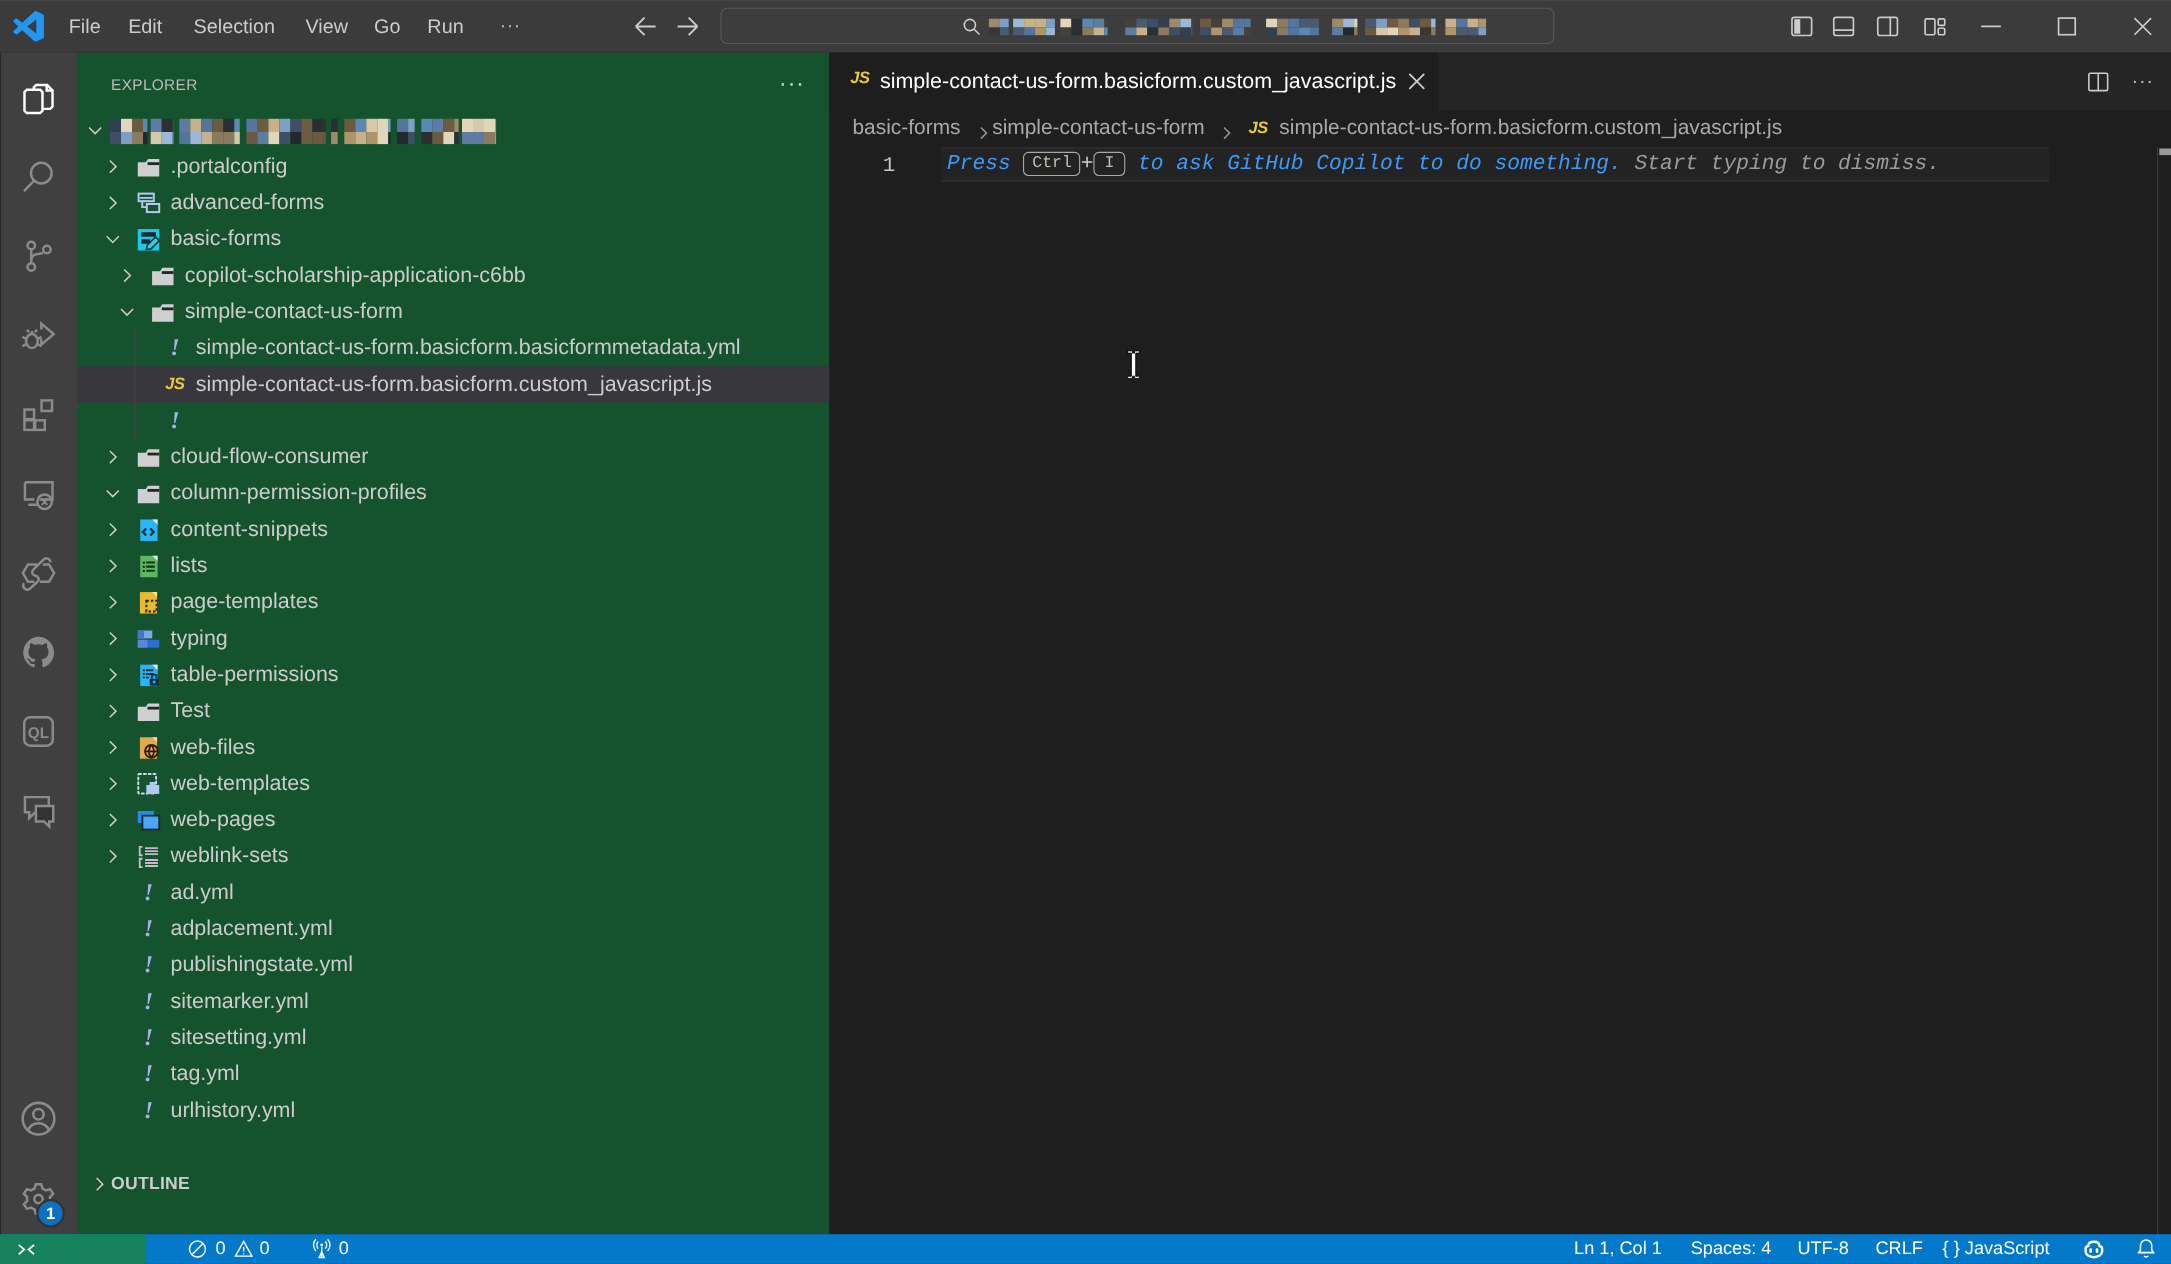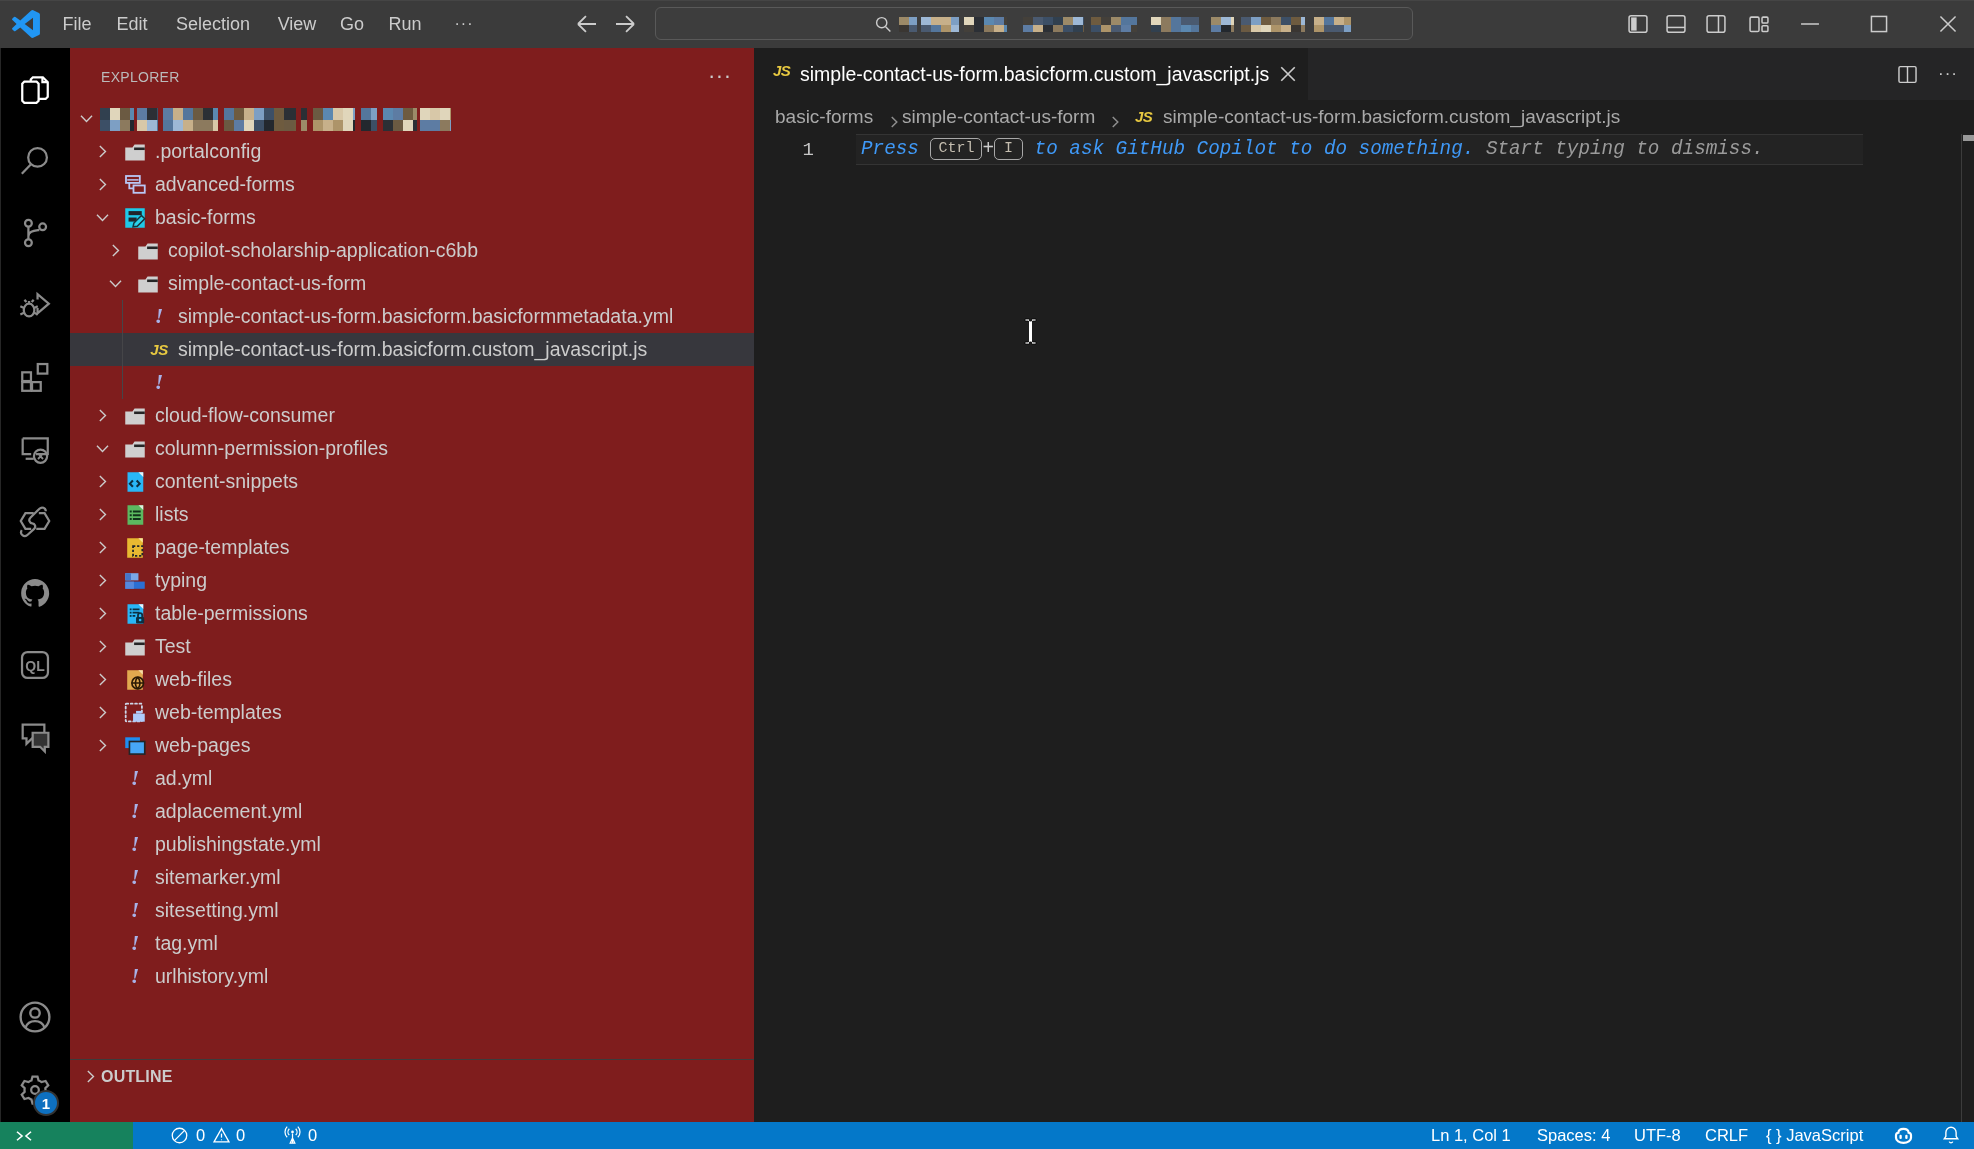--- a/index.html
+++ b/index.html
@@ -1,21 +1,21 @@
 <!DOCTYPE html>
 <html><head><meta charset="utf-8"><style>
 * { margin:0; padding:0; box-sizing:border-box; }
 html,body { width:1974px; height:1149px; overflow:hidden; background:#1e1e1e; font-family:"Liberation Sans", sans-serif; }
 #titlebar { position:absolute; top:0; left:0; width:1974px; height:48px; background:#3b3b3b; }
 .menuitem { position:absolute; top:0; height:48px; line-height:48px; color:#cccccc; font-size:18px; transform:translateX(-50%); }
 #searchbox { position:absolute; left:655px; top:7px; width:758px; height:33px; background:#3d3d3d; border:1px solid #595959; border-radius:6px; }
-#activitybar { position:absolute; top:48px; left:0; width:70px; height:1074px; background:#000000; }
+#activitybar { position:absolute; top:48px; left:0; width:70px; height:1074px; background:#404040; }
 .abicon { position:absolute; left:0; width:70px; height:72px; display:flex; align-items:center; justify-content:center; color:#8b8b8b; }
 .abicon.active { color:#ffffff; }
-#sidebar { position:absolute; top:48px; left:70px; width:684px; height:1074px; background:#7f1d1d; }
+#sidebar { position:absolute; top:48px; left:70px; width:684px; height:1074px; background:#14532d; }
 #explorer-title { position:absolute; left:31px; top:21px; font-size:14px; color:#bbbbbb; letter-spacing:.3px; }
 #explorer-dots { position:absolute; left:638px; top:15px; color:#cccccc; font-size:22px; letter-spacing:.5px; }
 #tree { position:absolute; top:54px; left:0; width:684px; }
 .row { position:relative; width:684px; height:33px; }
 .row.sel { background:#37373d; }
 .chev { position:absolute; top:0; height:33px; display:flex; align-items:center; color:#cccccc; }
 .ficon { position:absolute; top:0; height:33px; display:flex; align-items:center; justify-content:center; width:24px; }
 .flabel { position:absolute; top:0; height:33px; line-height:33px; color:#cccccc; font-size:19.5px; white-space:pre; }
 .guide { position:absolute; width:1px; background:#454548; }
 .secthead { position:absolute; left:0; width:684px; height:33px; border-top:1px solid #3c3c3c; }
@@ -637,20 +637,38 @@
         </div>
         <div class="ficon" style="left:53px">
           <svg width="24" height="24" viewBox="0 0 16 16">
             <rect x="1.5" y="2.2" width="9.8" height="7.2" fill="#1f8ef0"></rect>
             <rect x="4.3" y="5" width="10.2" height="8.4" fill="#47a7f7" stroke="#222528" stroke-width="1.1"></rect>
           </svg>
         </div>
         <div class="flabel" style="left:85px">web-pages</div>
       </div>
 <div class="row">
+        <div class="chev" style="left:24px">
+          <svg width="17" height="17" viewBox="0 0 16 16">
+            <path d="M5.5 2.8 L10.8 8 L5.5 13.2" fill="none" stroke="#cccccc" stroke-width="1.3"></path>
+          </svg>
+        </div>
+        <div class="ficon" style="left:53px">
+          <svg width="24" height="24" viewBox="0 0 16 16">
+            <g stroke="#c4bacd" stroke-width="1.15" fill="none">
+              <path d="M4.4 1.9 H2.7 V7 H4.4"></path>
+              <path d="M5.9 2.7 h7.8 M5.9 4.5 h7.8 M5.9 6.3 h7.8"></path>
+              <path d="M4.4 9.1 H2.7 V14.2 H4.4"></path>
+              <path d="M5.9 9.9 h7.8 M5.9 11.7 h7.8 M5.9 13.5 h7.8"></path>
+            </g>
+          </svg>
+        </div>
+        <div class="flabel" style="left:85px">weblink-sets</div>
+      </div>
+<div class="row">
         <div class="ficon" style="left:53px">
           <span style="color:#a8b2e8;font-weight:bold;font-size:22px;font-family:'Liberation Serif',serif;font-style:italic;transform:translateY(-1px)">!</span>
         </div>
         <div class="flabel" style="left:85px">ad.yml</div>
       </div>
 <div class="row">
         <div class="ficon" style="left:53px">
           <span style="color:#a8b2e8;font-weight:bold;font-size:22px;font-family:'Liberation Serif',serif;font-style:italic;transform:translateY(-1px)">!</span>
         </div>
         <div class="flabel" style="left:85px">adplacement.yml</div>

